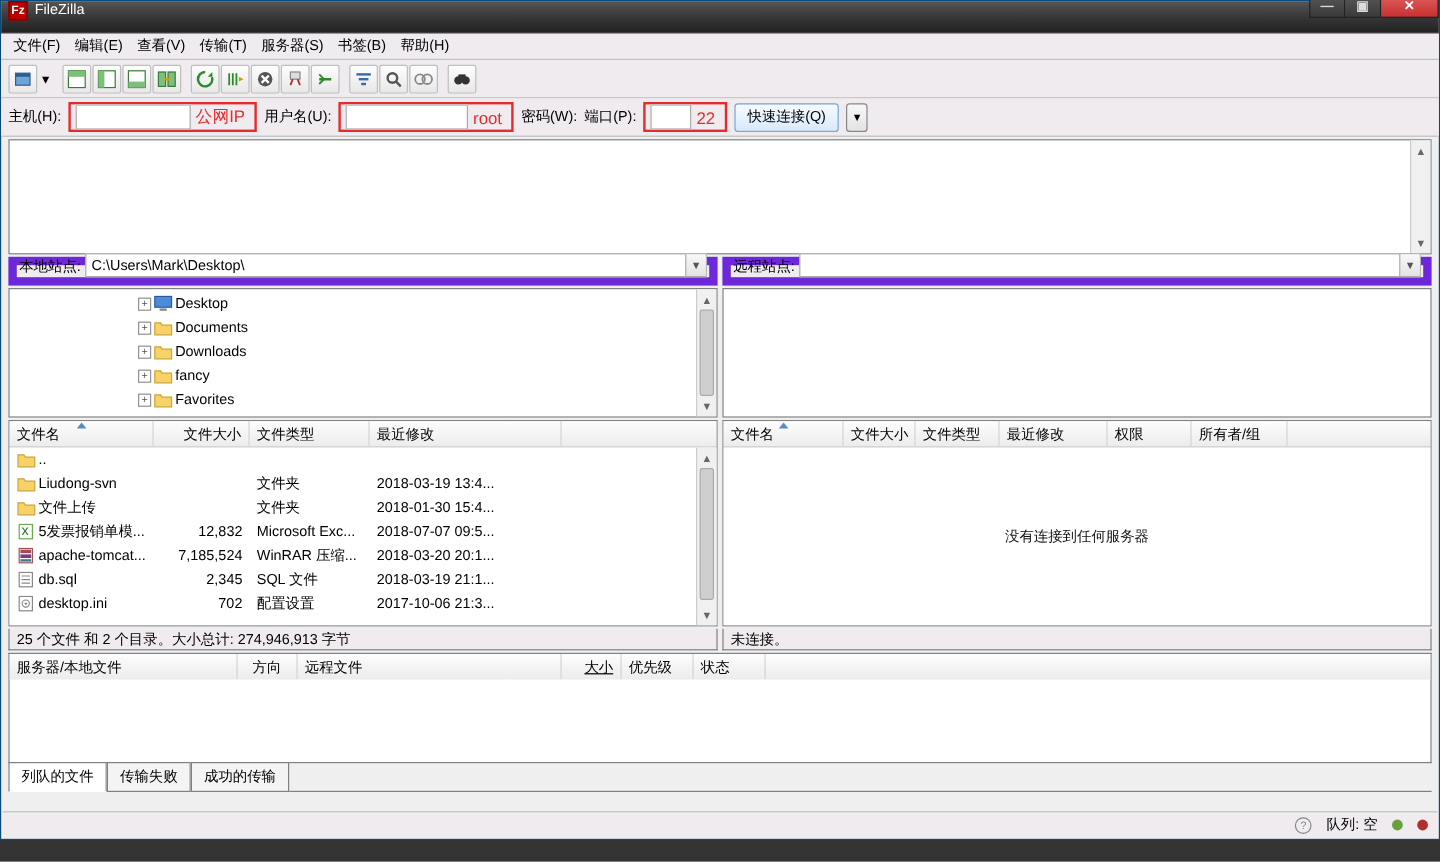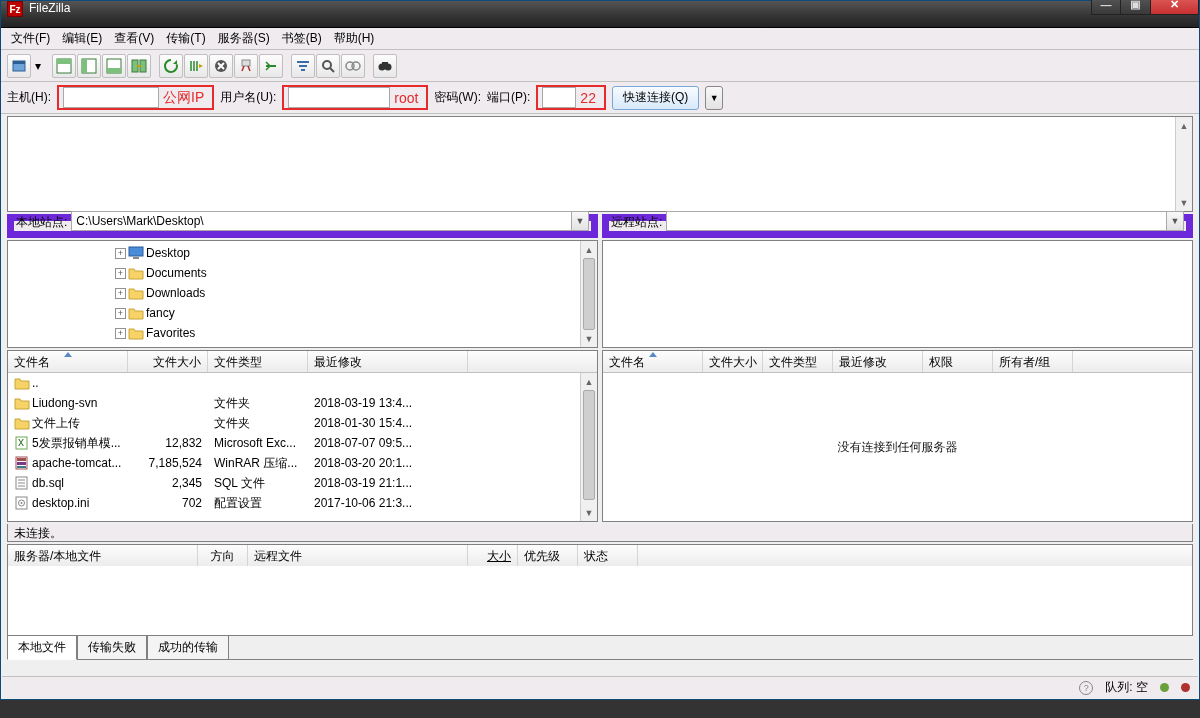--- a/index.html
+++ b/index.html
@@ -453,37 +453,38 @@
         <div class="col col5">权限</div>
         <div class="col col6">所有者/组</div>
       </div>
       <div class="lv-body">
         <div class="noserver">没有连接到任何服务器</div>
       </div>
     </div>
   </div>
 
   <div class="summary-row">
+    <div class="cell local-summary">25 个文件 和 2 个目录。大小总计: 274,946,913 字节</div>
     <div class="cell local-summary">未连接。</div>
   </div>
 
   <div class="queue-head panel-border Q" style="border-bottom:none;">
     <div class="lv-head">
       <div class="col col1">服务器/本地文件</div>
       <div class="col col2">方向</div>
       <div class="col col3">远程文件</div>
       <div class="col col4">大小</div>
       <div class="col col5">优先级</div>
       <div class="col col6">状态</div>
     </div>
   </div>
   <div class="queue-body panel-border" style="border-top:none;"></div>
 
   <div class="tabs">
-    <div class="tab active">本地文件</div>
+    <div class="tab active">列队的文件</div>
     <div class="tab">传输失败</div>
     <div class="tab">成功的传输</div>
   </div>
 
   <div class="statusbar">
     <div class="q-ico">?</div>
     <span>队列: 空</span>
     <div class="dot g"></div>
     <div class="dot r"></div>
   </div>

